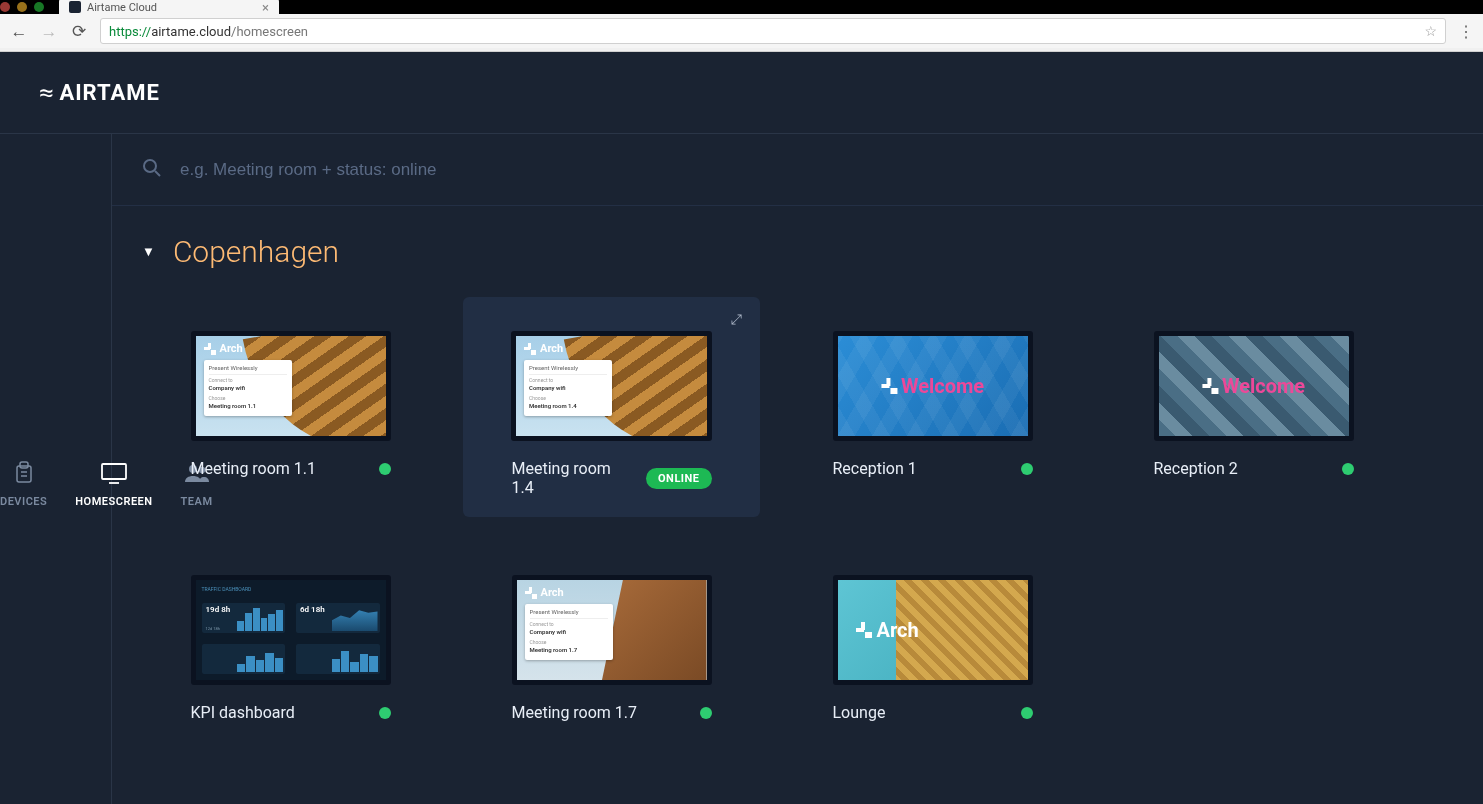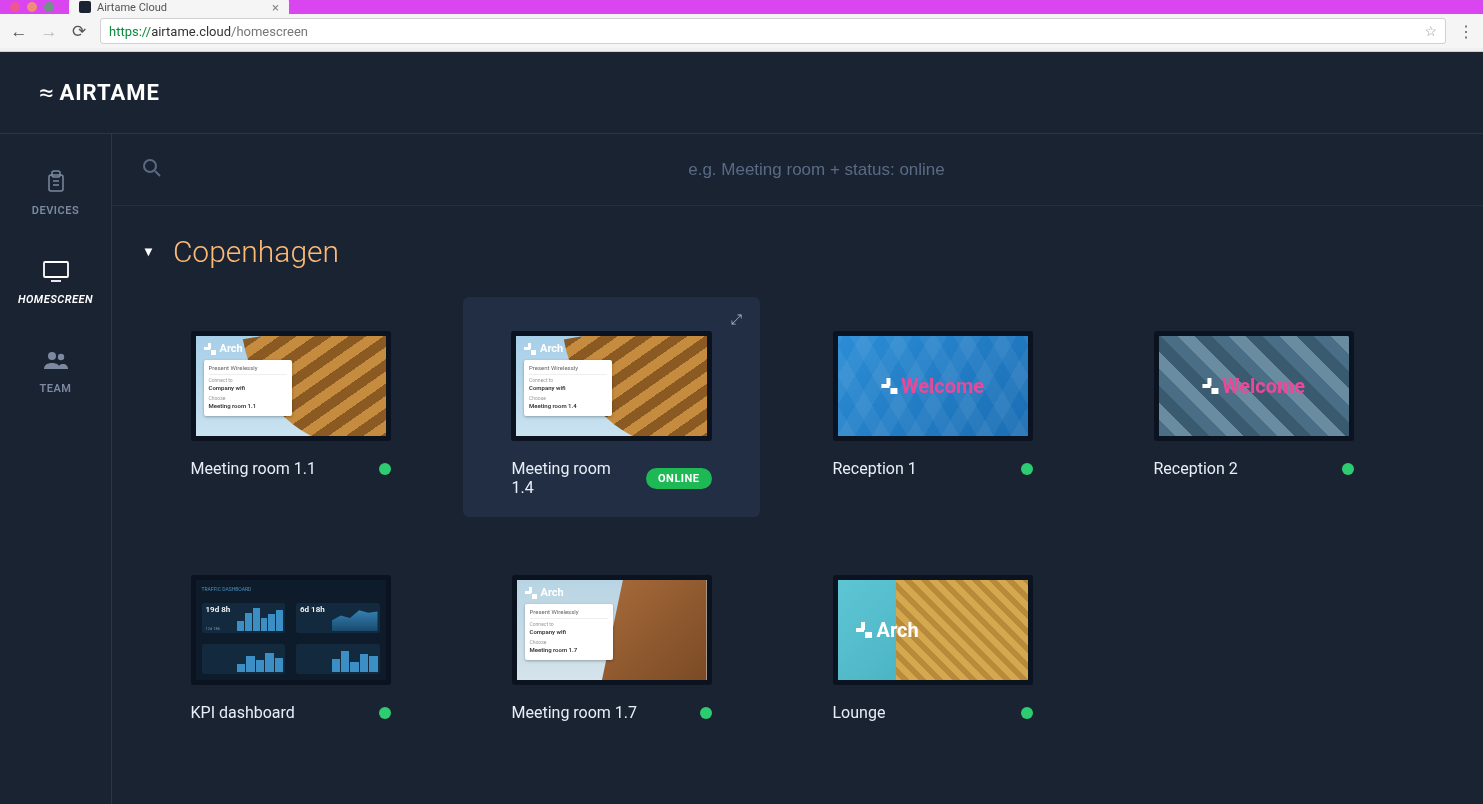--- a/index.html
+++ b/index.html
@@ -14,24 +14,23 @@
   
   .browser-chrome {
     background: #f0f0f0;
     height: 52px;
     display: flex;
     flex-direction: column;
     border-bottom: 1px solid #d0d0d0;
   }
   .tab-bar {
     height: 14px;
-    background: #d946ef;
+    background: #000000;
     display: flex;
     align-items: center;
-    padding-left: 10px;
     overflow: hidden;
     position: relative;
   }
   .traffic-lights { display: flex; gap: 7px; margin-right: 15px; opacity:.6; }
   .tl { width: 10px; height: 10px; border-radius: 50%; }
   .tl.red{background:#ff5f57}.tl.yellow{background:#febc2e}.tl.green{background:#28c840}
   .tab {
     background: #f5f5f5; border-radius: 4px 4px 0 0;
     padding: 2px 10px; font-size: 11px; color: #555;
     display: flex; align-items: center; gap: 6px; height:18px;
@@ -57,39 +56,39 @@
   .app{display:flex;flex-direction:column;height:752px;background:#1a2332;}
   .app-header{
     height:82px;display:flex;align-items:center;padding:0 40px;
     border-bottom:1px solid #2a3547;
   }
   .logo{display:flex;align-items:center;gap:10px;}
   .logo-mark{font-size:22px;letter-spacing:-3px;transform:scaleX(1.2);}
   .logo-text{font-size:22px;font-weight:700;letter-spacing:1px;}
   .body{display:flex;flex:1;overflow:hidden;}
   .sidebar{
-    width:112px;display:flex;flex-direction:column;align-items:center;
+    width:112px;display:flex;flex-direction:row;align-items:center;
     padding-top:28px;gap:28px;border-right:1px solid #2a3547;
   }
   .sidebar-item{
     display:flex;flex-direction:column;align-items:center;gap:8px;
     color:#7b8aa0;font-size:11px;letter-spacing:.5px;font-weight:600;cursor:pointer;
     width:100%;padding:6px 0;
   }
-  .sidebar-item.active{color:#fff;font-style:italic;}
+  .sidebar-item.active{color:#fff;}
   .sidebar-item .icn{height:28px;display:flex;align-items:center;justify-content:center;}
   .main{flex:1;overflow:auto;}
   .search-row{
     height:72px;display:flex;align-items:center;padding:0 30px;gap:18px;
     border-bottom:1px solid #232f45;
   }
   .search-row .sicon{color:#5a6a85;}
   .search-input{
     flex:1;background:transparent;border:none;outline:none;
-    color:#8a97ac;font-size:17px;text-align:center;
+    color:#8a97ac;font-size:17px;
   }
   .search-input::placeholder{color:#5a6a85;}
   .content{padding:28px 30px 40px;}
   .group-header{display:flex;align-items:center;gap:18px;margin-bottom:28px;}
   .caret{color:#fff;font-size:13px;}
   .group-title{font-size:30px;font-weight:300;color:#fdba74;}
   .grid{display:grid;grid-template-columns:repeat(4, 1fr);gap:24px;max-width:1260px;}
   .card{
     display:flex;flex-direction:column;align-items:center;
     padding:34px 24px 20px;border-radius:6px;position:relative;

